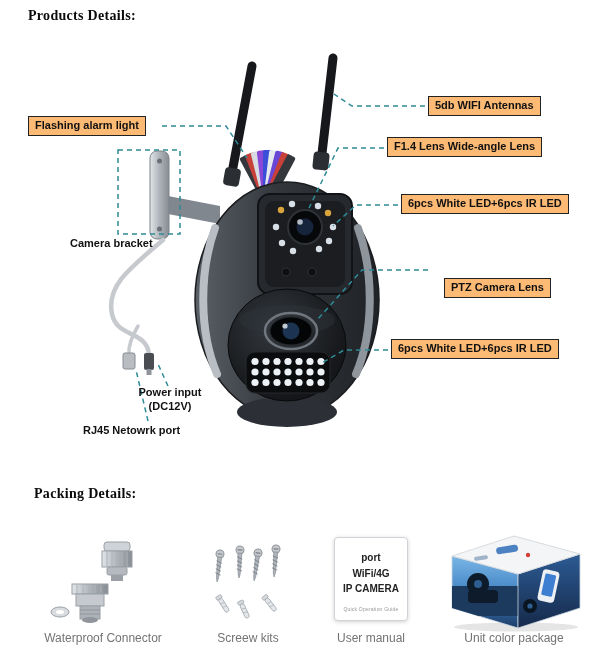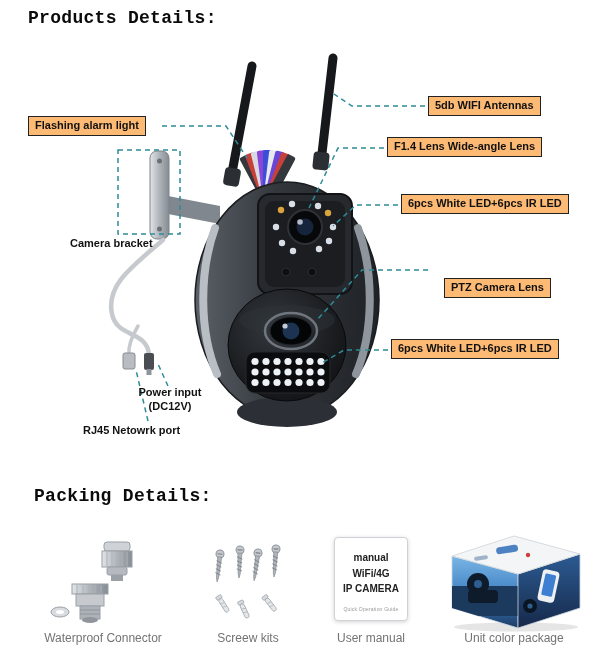--- a/index.html
+++ b/index.html
@@ -1,22 +1,22 @@
 <!DOCTYPE html>
 <html><head>
 <meta charset="utf-8">
 <style>
   html,body { margin:0; padding:0; background:#ffffff; }
   .page {
     position:relative; width:600px; height:658px; background:#ffffff;
     overflow:hidden; font-family:"Liberation Sans", sans-serif;
   }
   .heading {
-    position:absolute; margin:0; font-family:Liberation Mono, monospace;
-    font-weight:bold; font-size:18px; color:#0b0b0b; letter-spacing:.3px;
+    position:absolute; margin:0; font-family:Liberation Serif, serif;
+    font-weight:bold; font-size:14px; color:#0b0b0b; letter-spacing:.3px;
   }
   .products-heading { left:28px; top:8px; }
   .packing-heading  { left:34px; top:486px; }
 
   .scene { position:absolute; left:0; top:0; }
 
   .callout {
     position:absolute; font-size:11px; font-weight:bold; color:#111;
     white-space:nowrap; line-height:1.25;
   }
@@ -287,21 +287,21 @@
     </g>
     <g transform="translate(68,52) rotate(-38)">
       <rect x="-3" y="0" width="6" height="3.5" rx="1" fill="#d6dade" stroke="#9aa0a6" stroke-width=".7"></rect>
       <rect x="-2.2" y="3.5" width="4.4" height="15" rx="2" fill="#e4e7ea" stroke="#9aa0a6" stroke-width=".7"></rect>
       <line x1="-2.2" y1="8" x2="2.2" y2="9" stroke="#aab0b6" stroke-width=".7"></line>
         <line x1="-2.2" y1="12" x2="2.2" y2="13" stroke="#aab0b6" stroke-width=".7"></line>
     </g>
   </svg>
 
   <div class="manual-card">
-    <div class="l">manual</div>
+    <div class="l">port</div>
     <div class="l">WiFi/4G</div>
     <div class="l">IP CAMERA</div>
     <div class="l l4">Quick Operation Guide</div>
   </div>
 
   <svg class="pack-graphic g-package" width="152" height="108" viewBox="0 0 152 108">
     <defs>
       <linearGradient id="boxFront" x1="0" y1="0" x2="0" y2="1">
         <stop offset="0" stop-color="#79b6e6"></stop>
           <stop offset=".55" stop-color="#3e7fc1"></stop>

